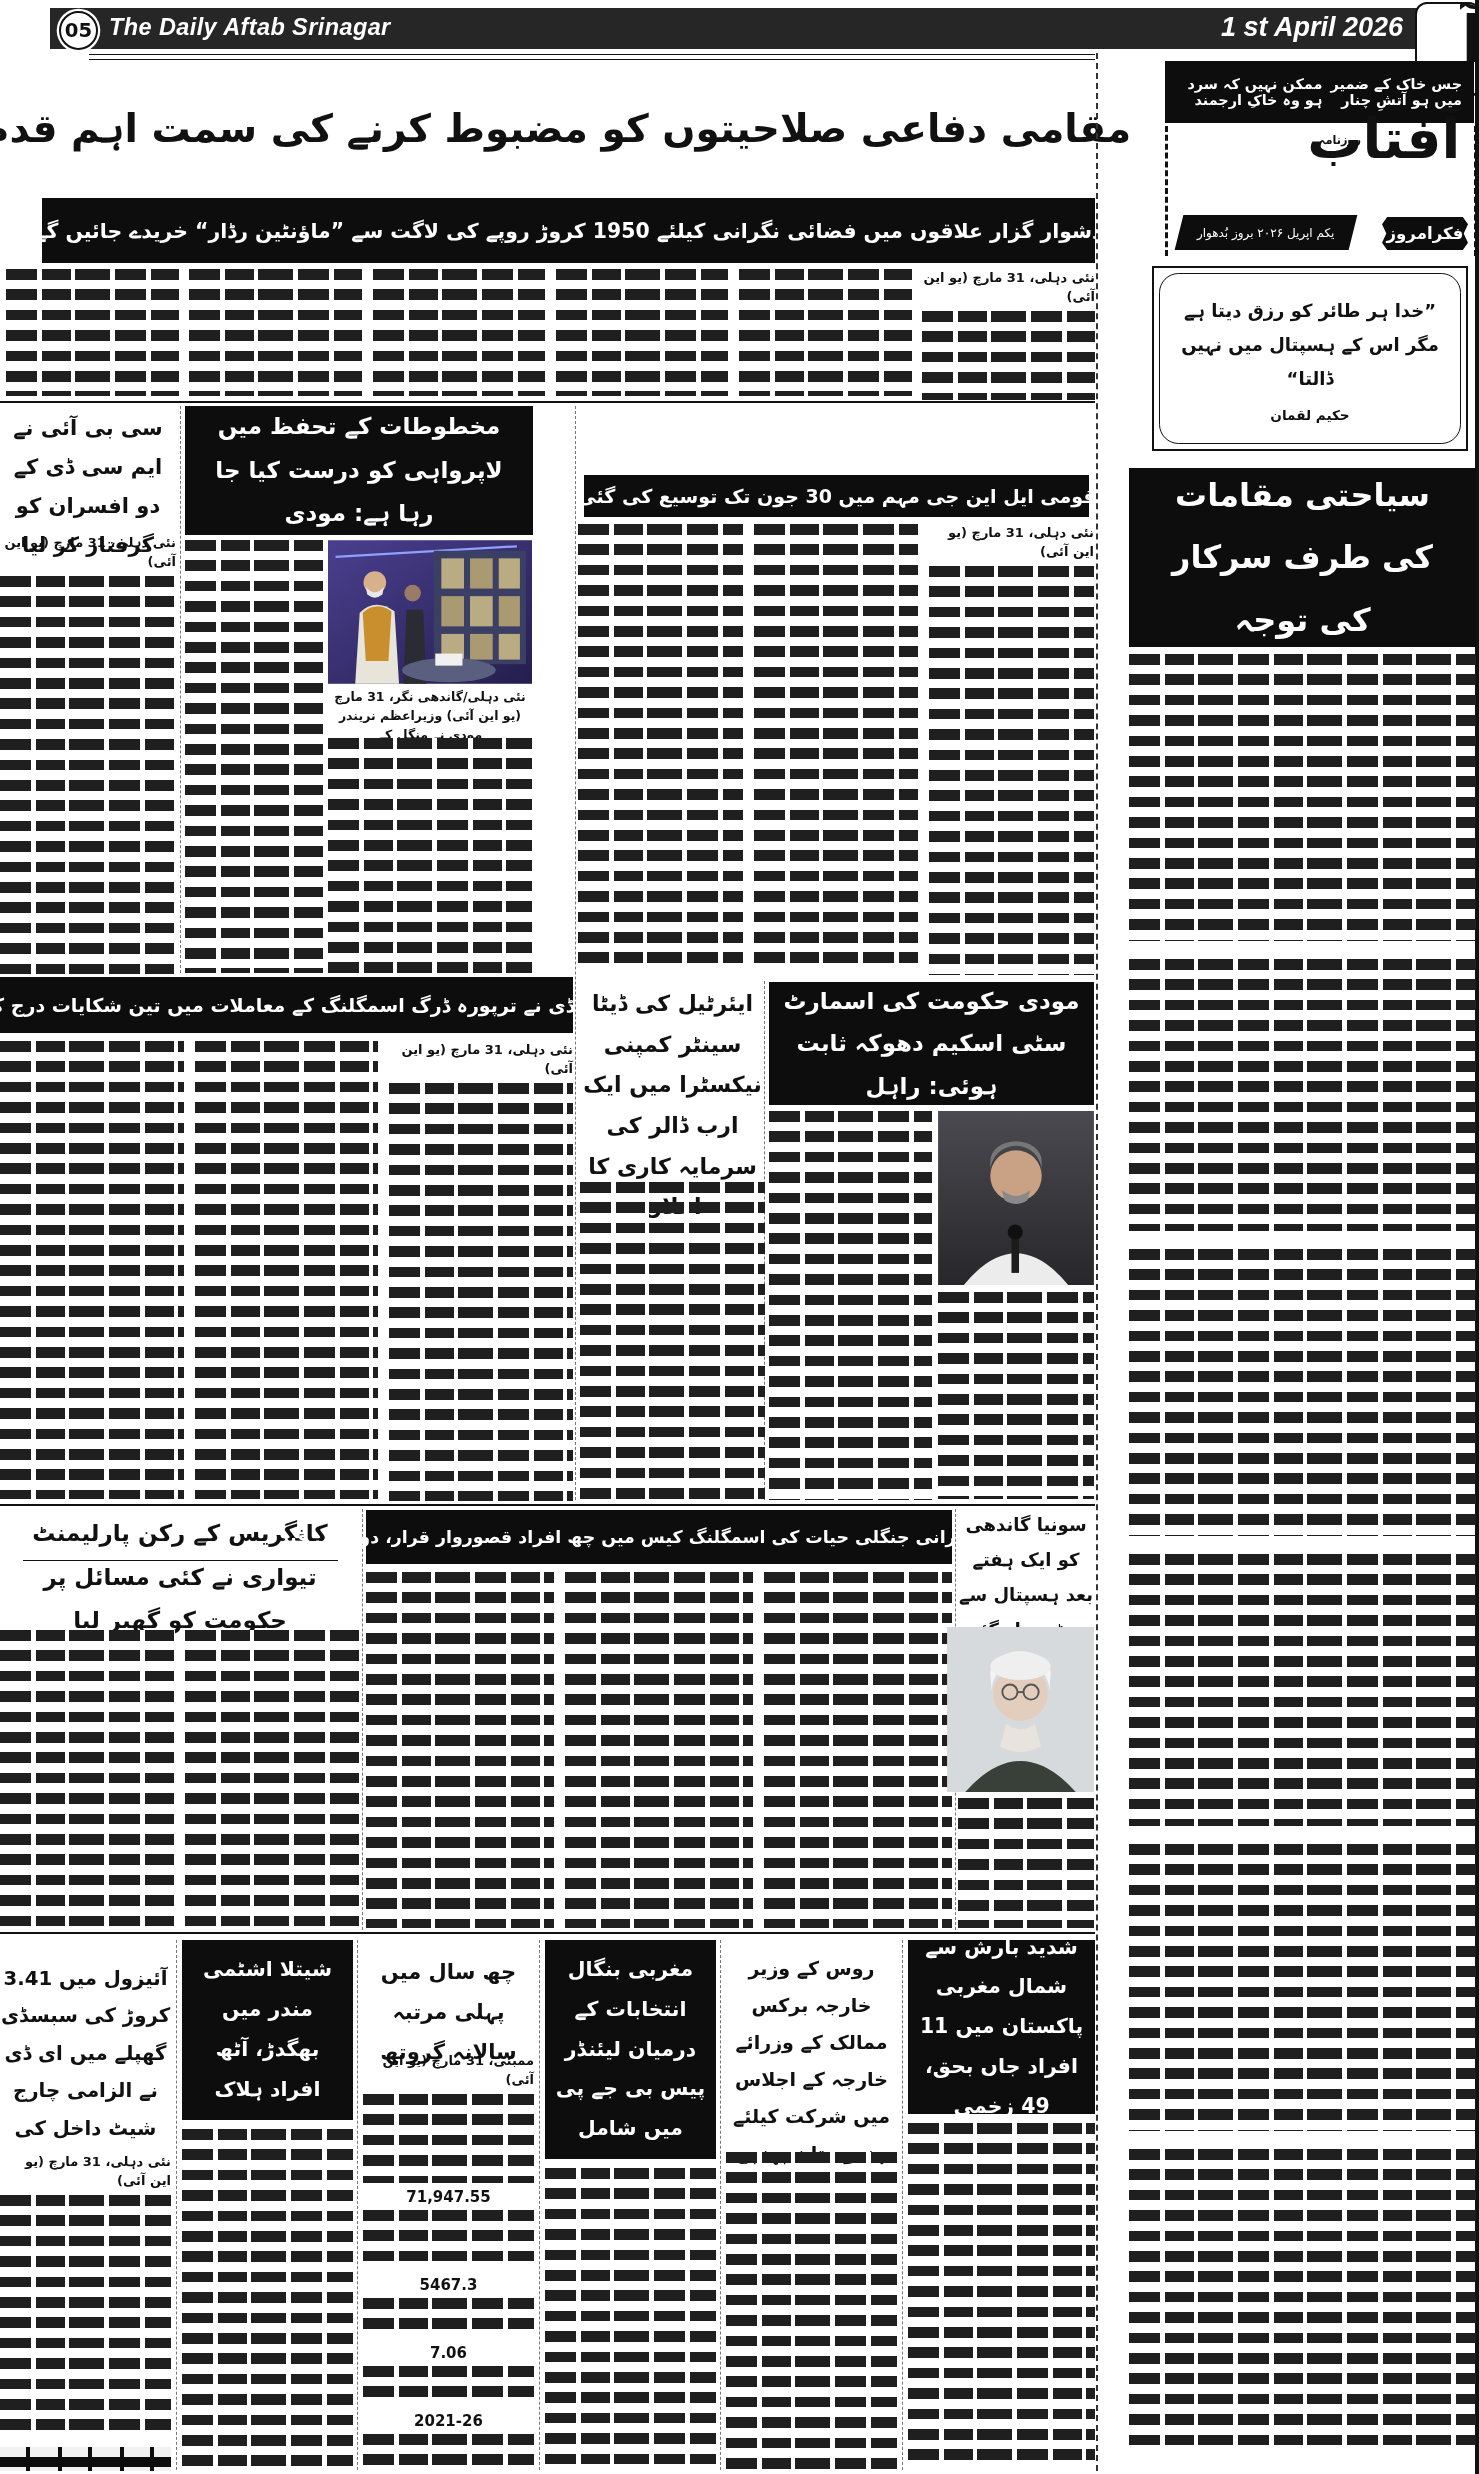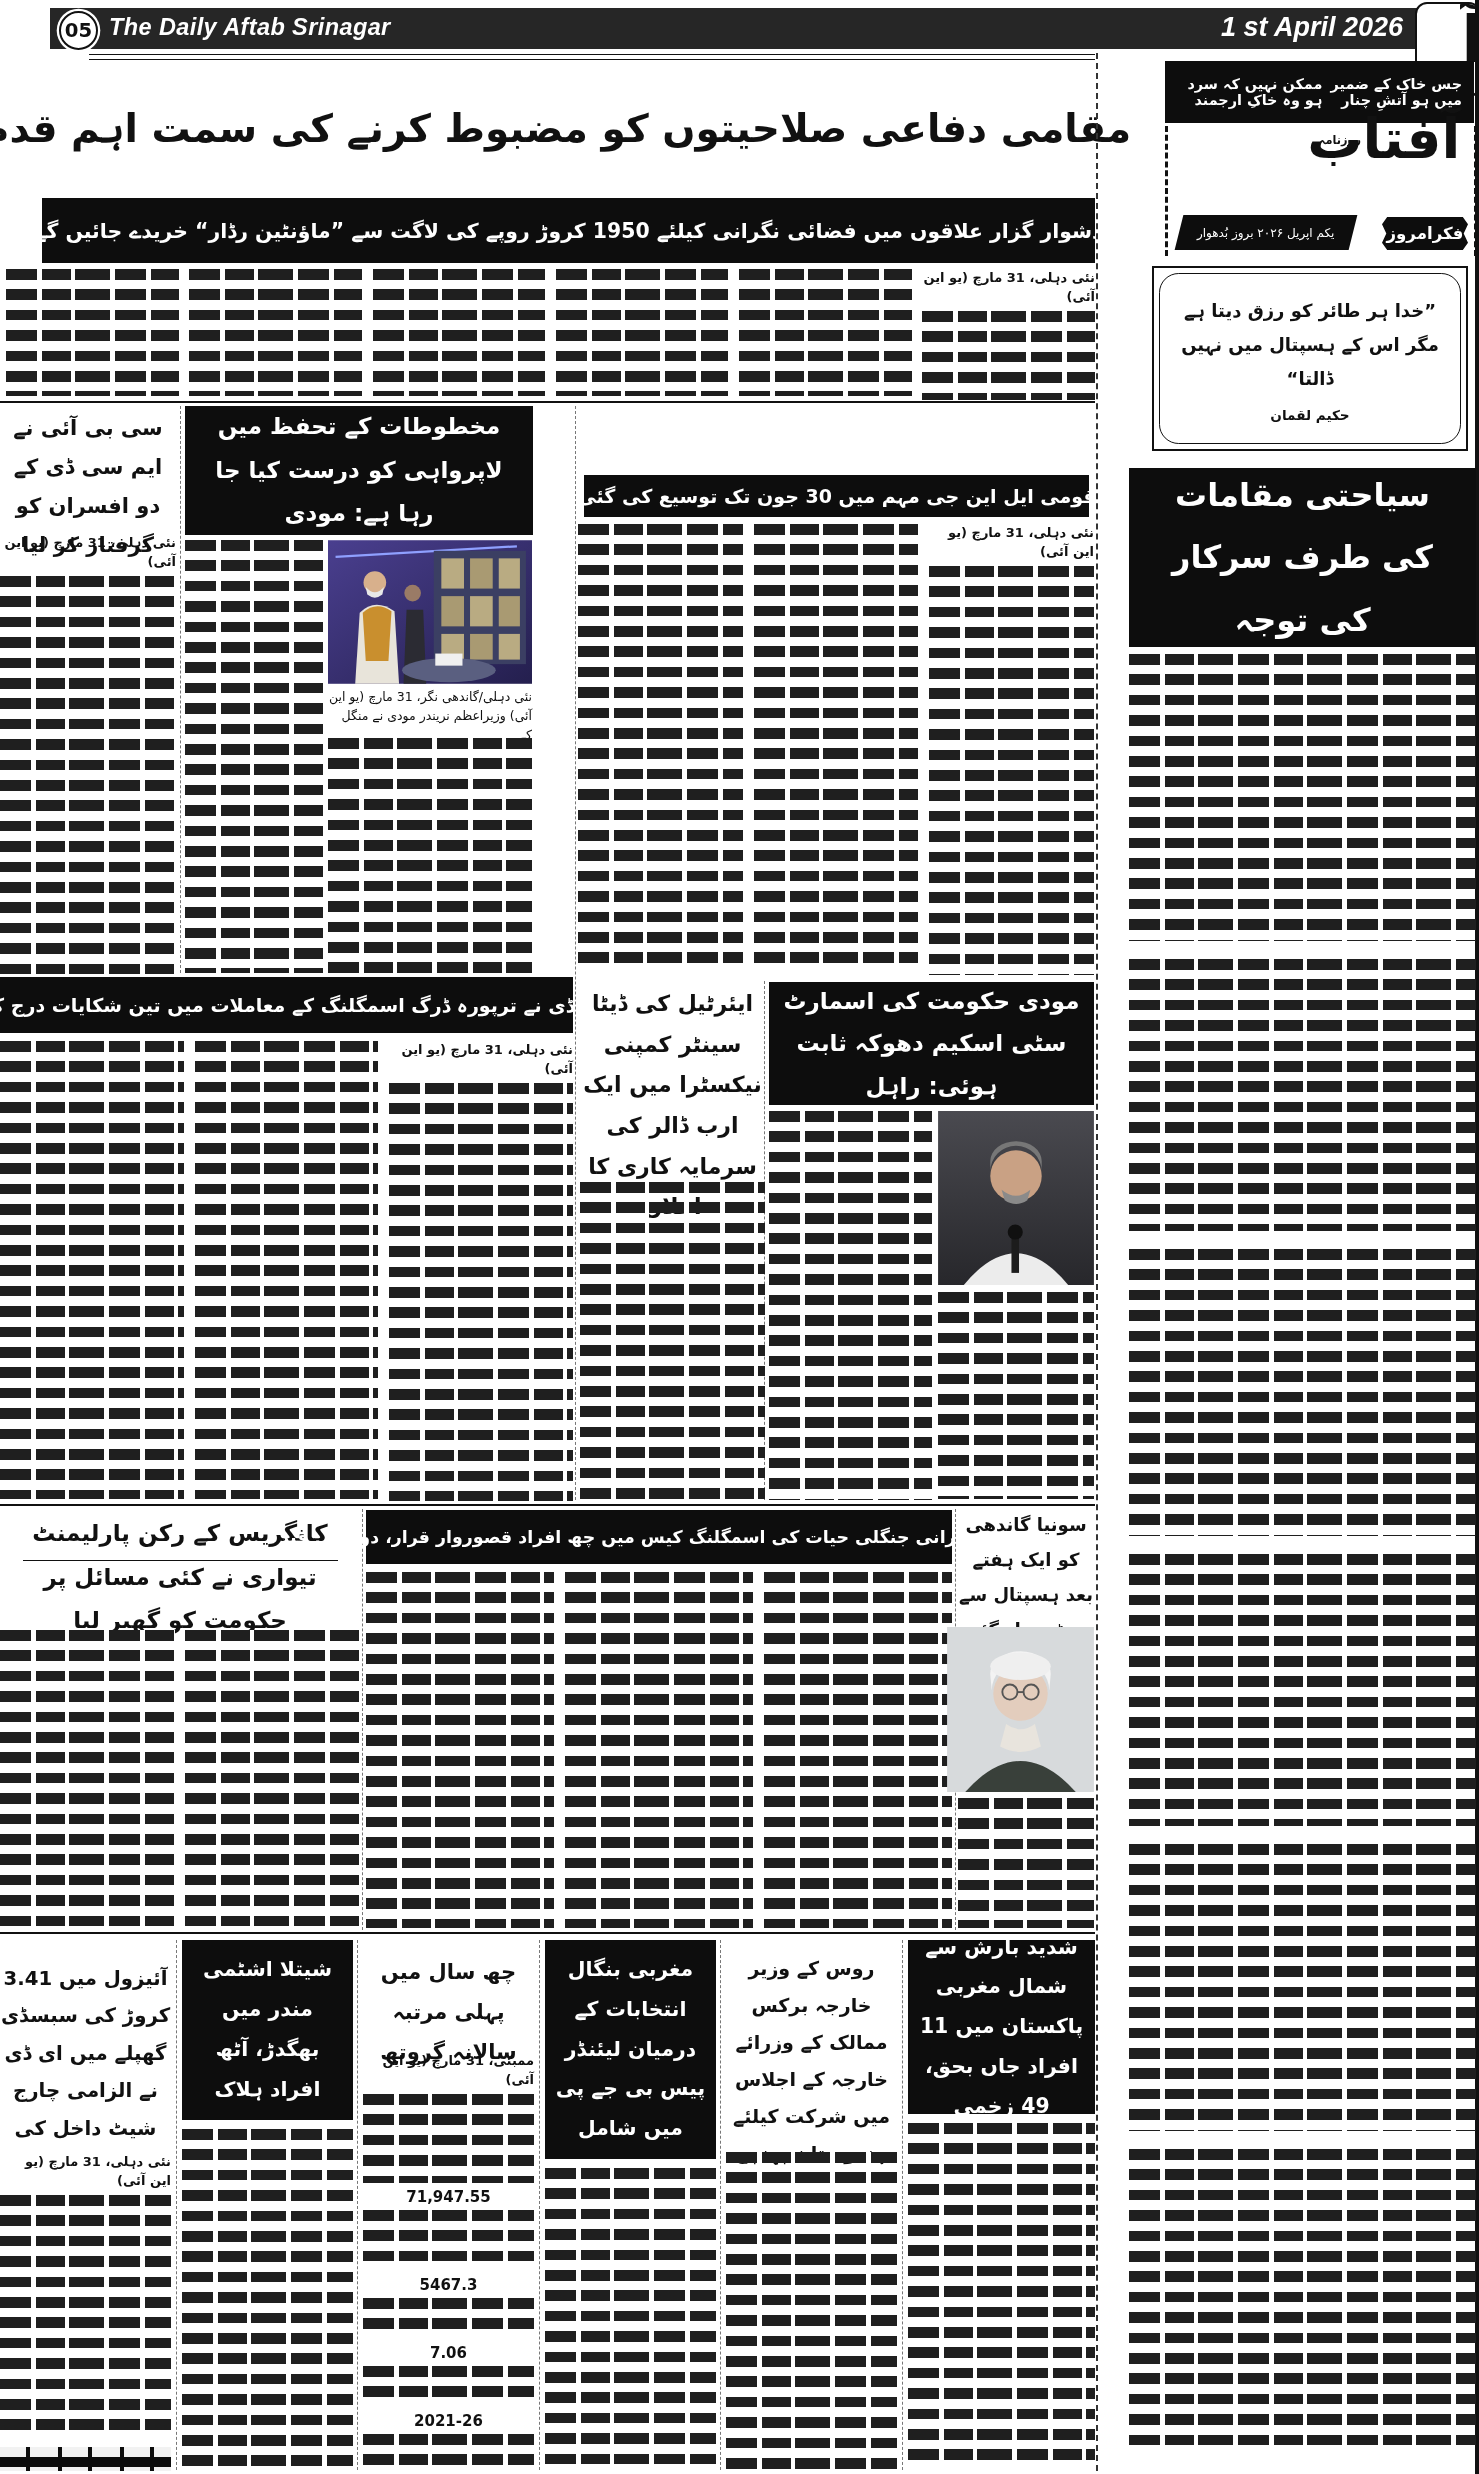--- a/index.html
+++ b/index.html
@@ -138,21 +138,21 @@
       <circle cx="62" cy="56" r="15" fill="#d8b08c"></circle>
       <path d="M50,62 q12,14 24,0 l-2,10 q-10,8 -20,0 z" fill="#e8e8e8"></path>
       <path d="M36,190 L42,96 Q62,76 88,94 L94,190 Z" fill="#e8e4da"></path>
       <path d="M46,96 L50,160 L80,160 L84,94 Q64,80 46,96 Z" fill="#c98f2e"></path>
       <circle cx="112" cy="70" r="11" fill="#9a7b66"></circle>
       <path d="M100,190 L104,92 L126,92 L130,190 Z" fill="#2b2b33"></path>
       <ellipse cx="160" cy="172" rx="62" ry="16" fill="#5a5f80"></ellipse>
       <rect x="142" y="150" width="36" height="16" fill="#f0f0f0"></rect>
     </svg>
   </div>
-  <div class="abs rtl" style="left:328px;top:688px;width:204px;font-size:12.5px;font-weight:normal;line-height:1.5;text-align:right;">نئی دہلی/گاندھی نگر، 31 مارچ (یو این آئی) وزیراعظم نریندر مودی نے منگل کے</div>
+  <div class="abs rtl" style="left:328px;top:688px;width:204px;font-size:12.5px;font-weight:bold;line-height:1.5;text-align:center;">نئی دہلی/گاندھی نگر، 31 مارچ (یو این آئی) وزیراعظم نریندر مودی نے منگل کے</div>
   <div class="abs greek" style="left:185px;top:540px;width:138px;height:433px;"></div>
   <div class="abs greek" style="left:328px;top:738px;width:204px;height:235px;"></div>
 
   <div class="abs kbox center rtl nowrap" style="left:584px;top:475px;width:505px;height:42px;font-size:19px;font-weight:bold;">قومی ایل این جی مہم میں 30 جون تک توسیع کی گئی</div>
   <div class="abs cols" style="left:578px;top:524px;width:516px;height:449px;direction:rtl;">
     <div>
       <p class="dateline">نئی دہلی، 31 مارچ (یو این آئی)</p>
       <div class="greek" style="height:409px;"></div>
     </div>
     <div class="greek"></div>

